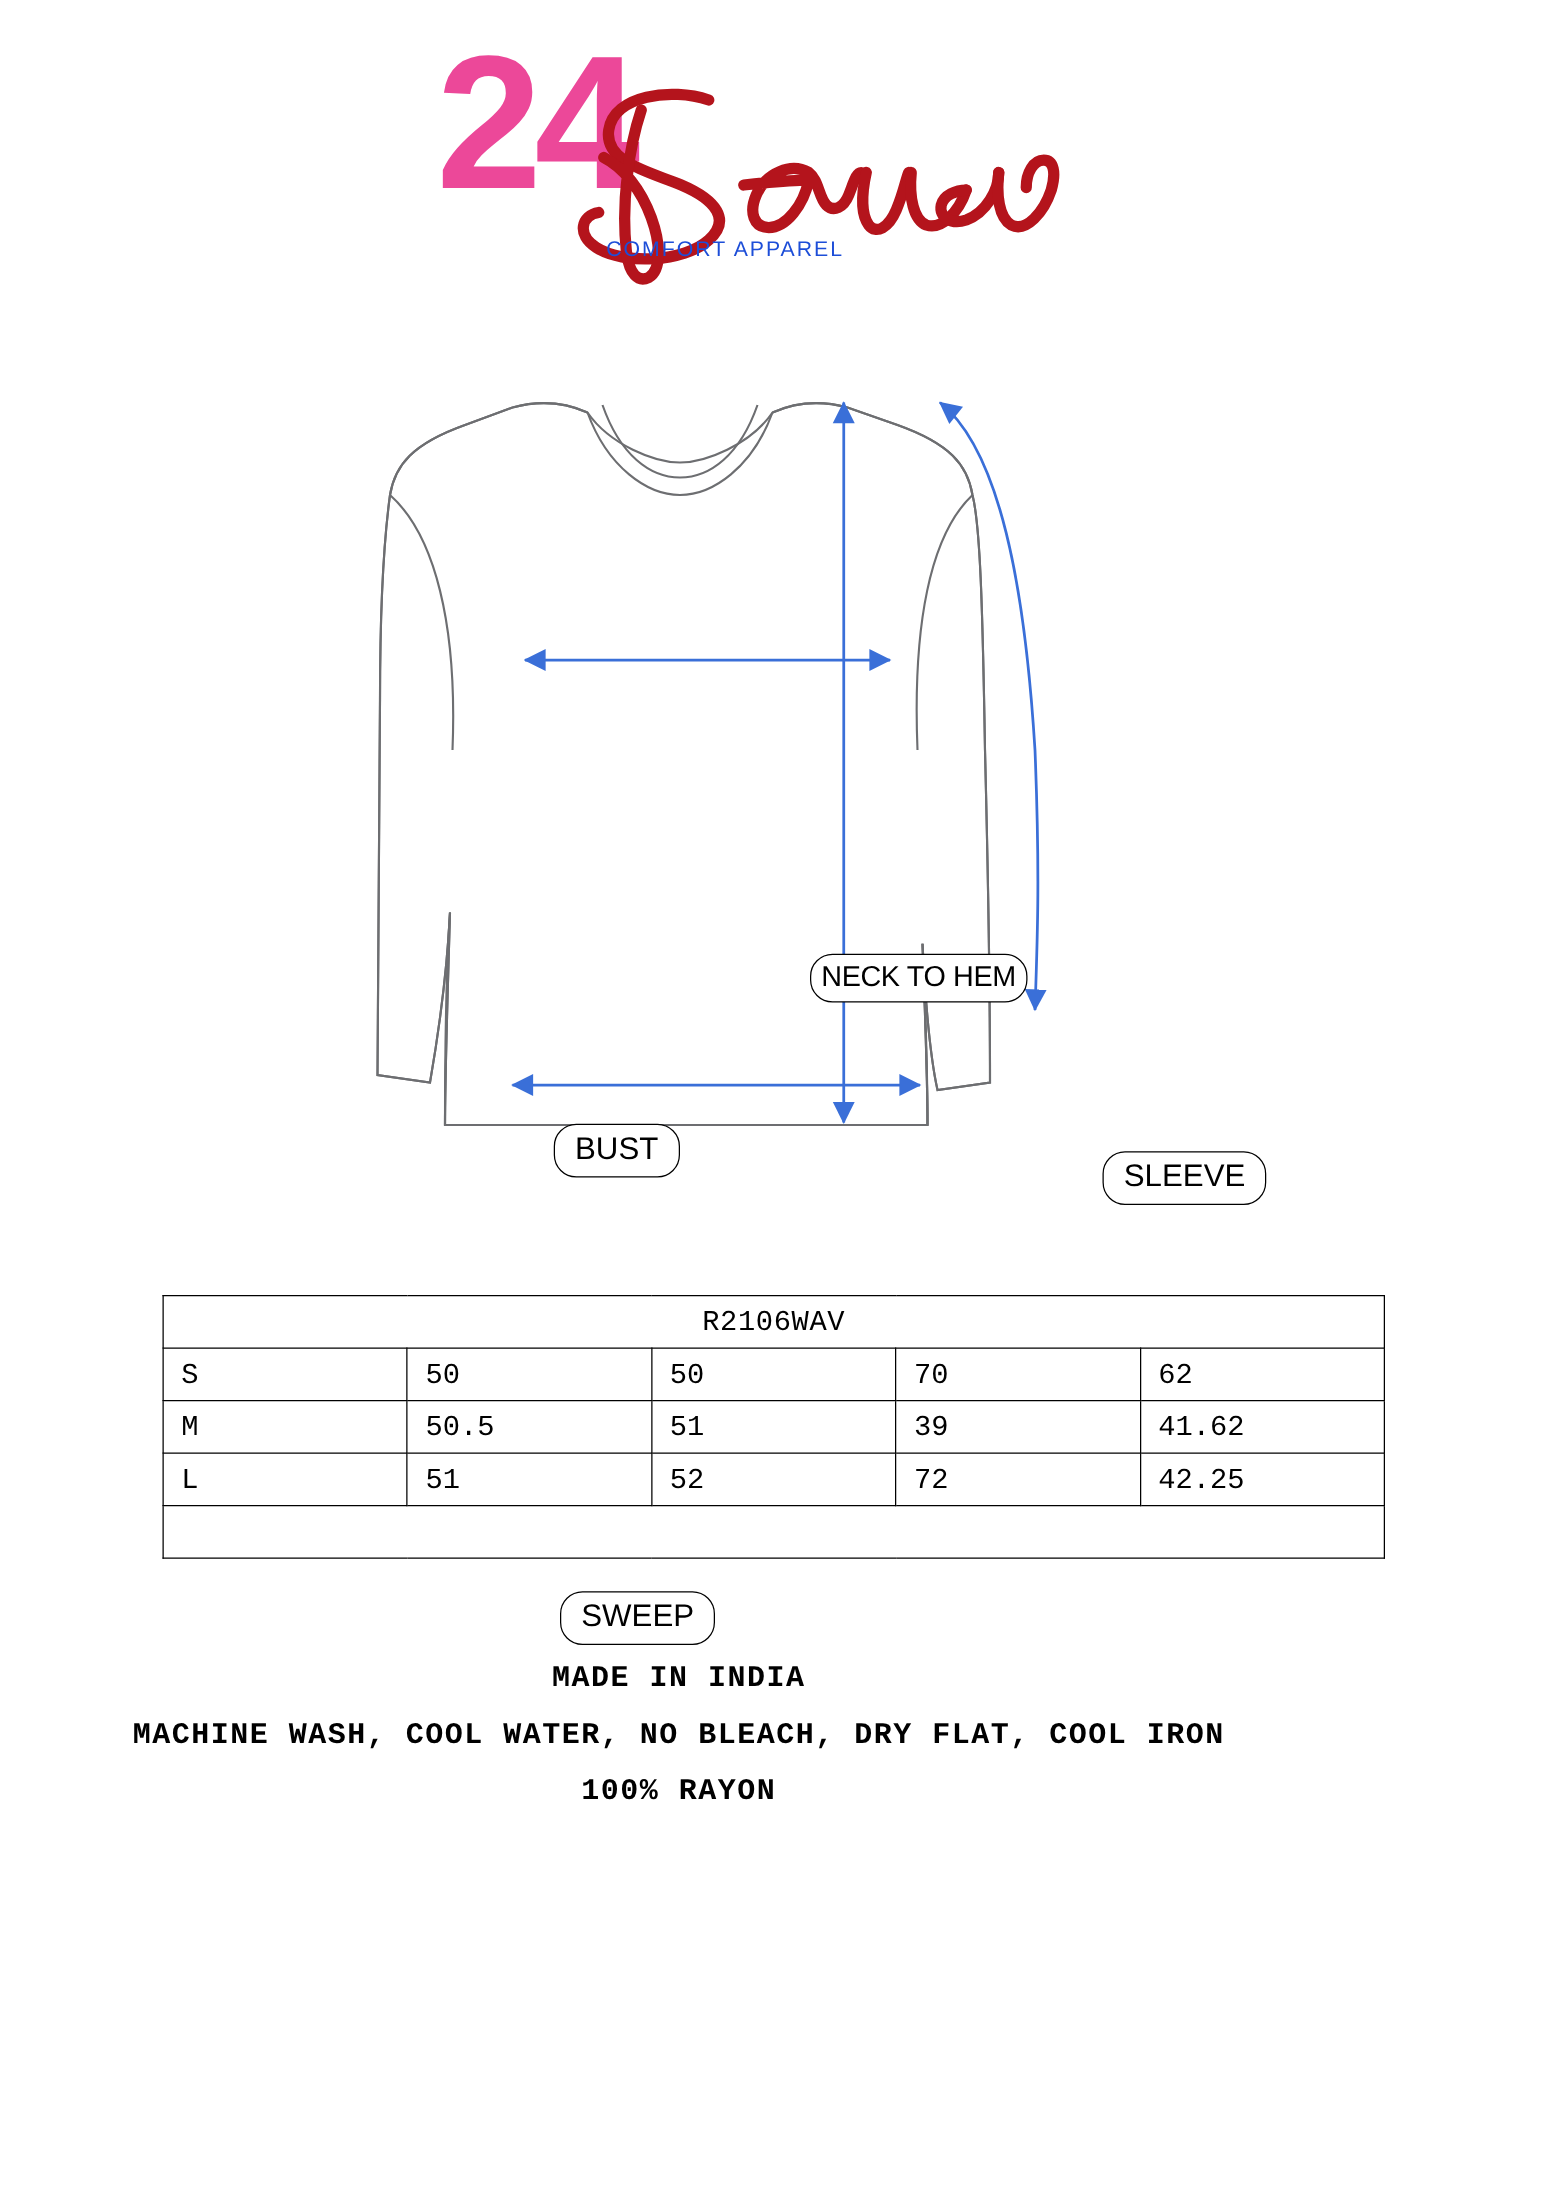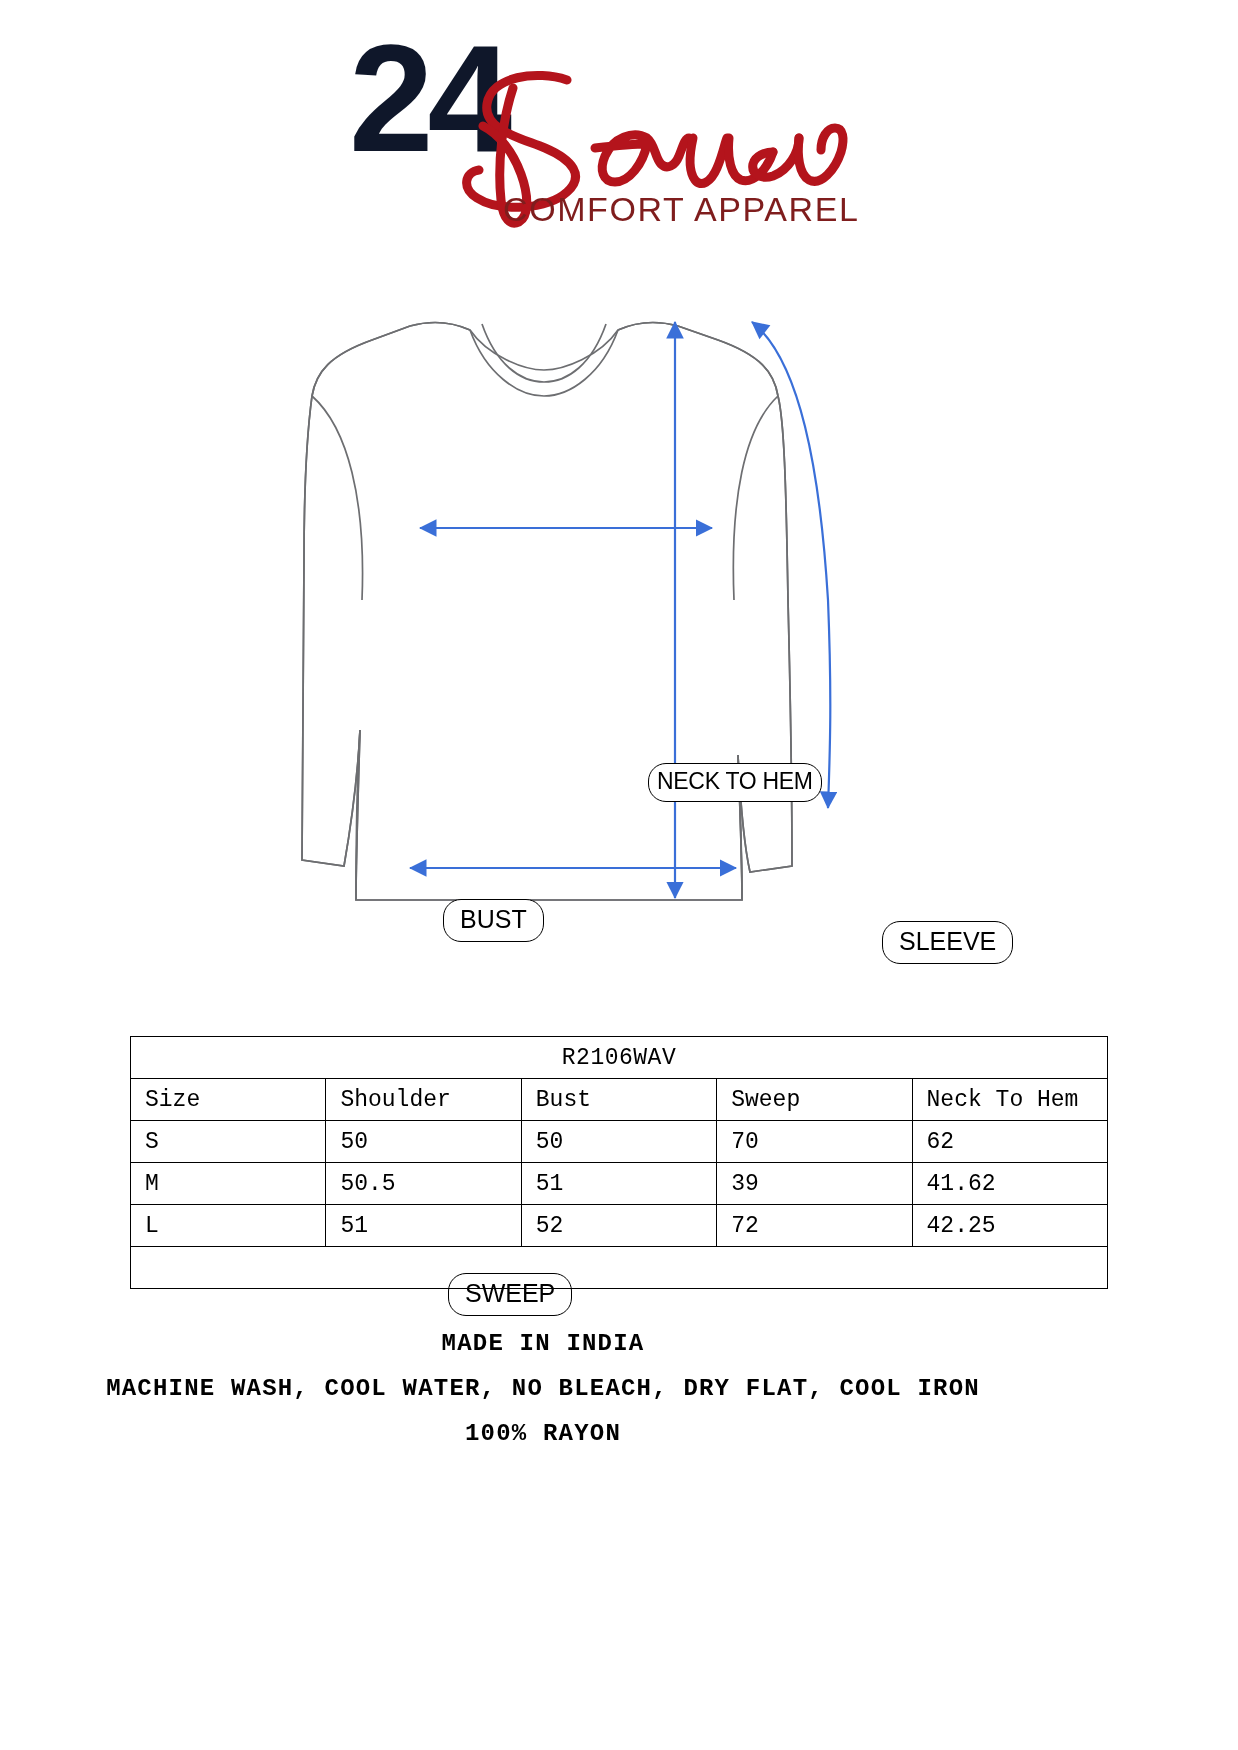--- a/index.html
+++ b/index.html
@@ -31,37 +31,37 @@
     height: 215px;
   }
   .logo-24 {
     position: absolute;
     left: 10px;
     top: 0px;
     font-family: "Liberation Sans", sans-serif;
     font-weight: bold;
     font-size: 152px;
     letter-spacing: -6px;
-    color: #0f172a;
+    color: #ec4899;
     line-height: 1;
   }
   .logo-seven {
     position: absolute;
     left: 78px;
     top: 30px;
     width: 480px;
     height: 180px;
   }
   .logo-tag {
     position: absolute;
-    left: 164px;
+    left: 146px;
     top: 168px;
-    font-size: 34px;
+    font-size: 17px;
     letter-spacing: 1.6px;
-    color: #7f1d1d;
+    color: #1d4ed8;
     font-family: "Liberation Sans", sans-serif;
   }
 
   
   .diagram {
     position: absolute;
     left: 0;
     top: 300px;
     width: 1238px;
     height: 620px;
@@ -214,27 +214,20 @@
   <div class="callout" id="callout-sweep">SWEEP</div>
 </div>
 
 <div class="size-table-wrap">
   <table class="size-table">
     <tbody>
         <tr>
       <td class="style-code" colspan="5">R2106WAV</td>
     </tr>
     <tr>
-      <td style="width:175px">Size</td>
-      <td style="width:180px">Shoulder</td>
-      <td style="width:175px">Bust</td>
-      <td style="width:180px">Sweep</td>
-      <td>Neck To Hem</td>
-    </tr>
-    <tr>
       <td>S</td>
       <td>50</td>
       <td>50</td>
       <td>70</td>
       <td>62</td>
     </tr>
     <tr>
       <td>M</td>
       <td>50.5</td>
       <td>51</td>

